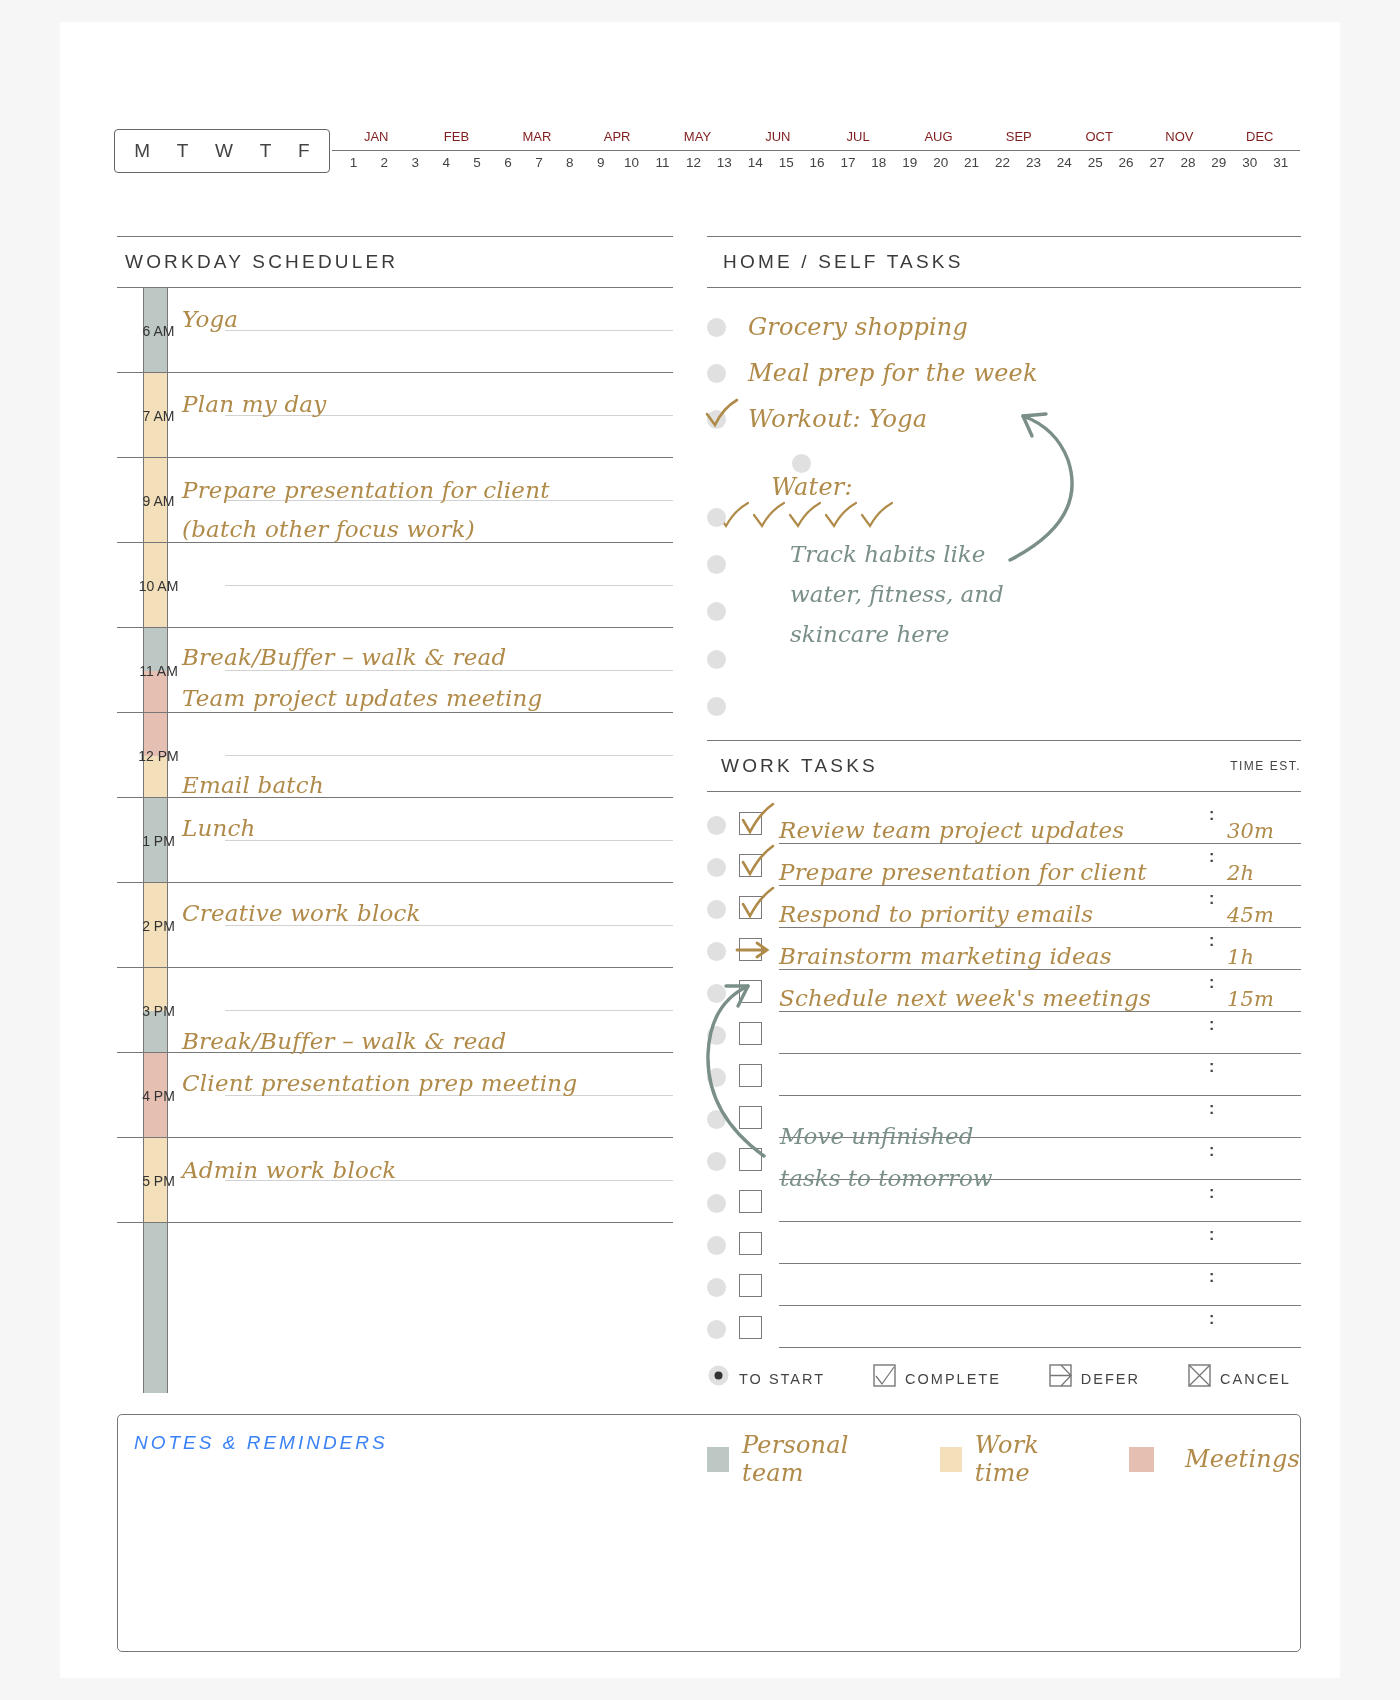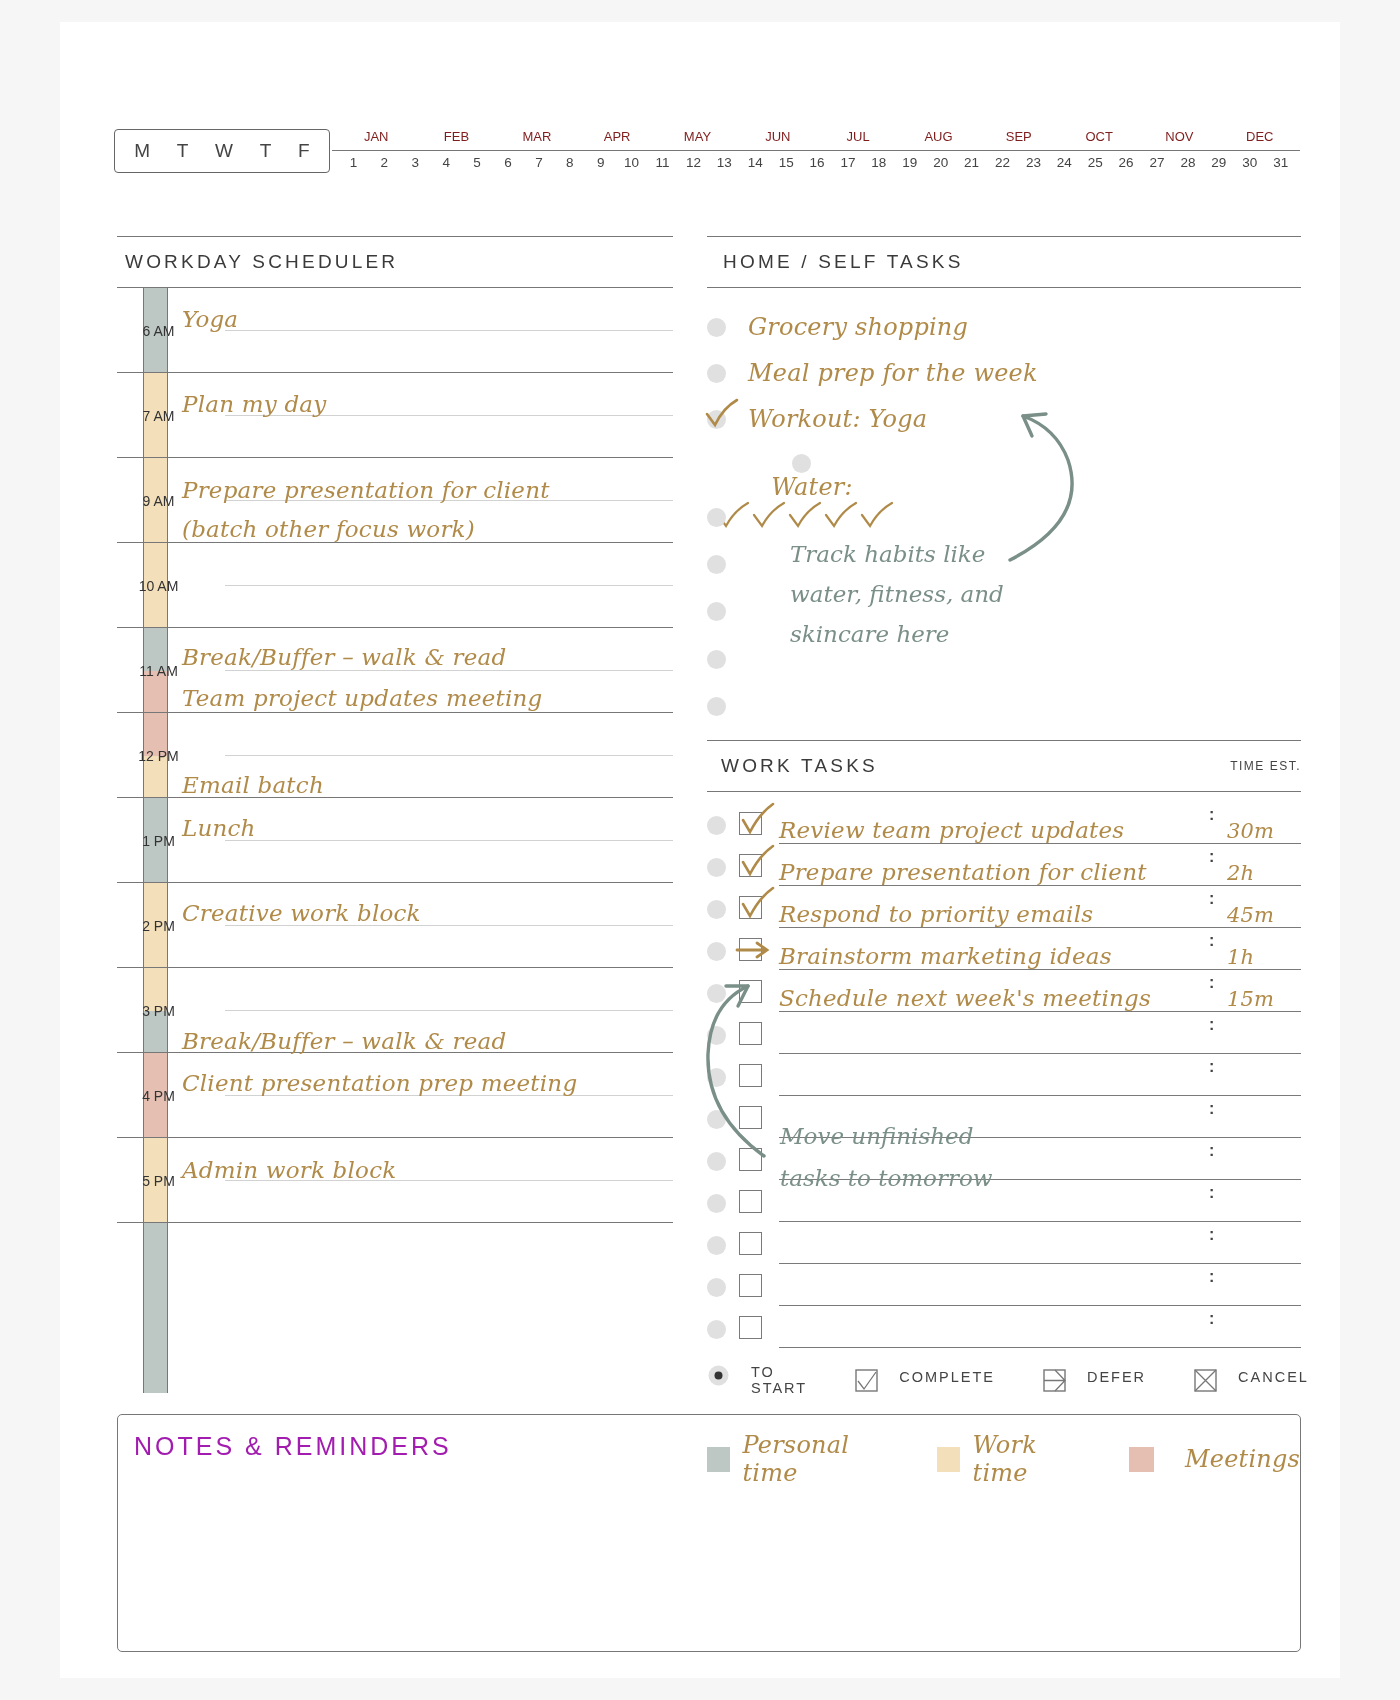--- a/index.html
+++ b/index.html
@@ -40,27 +40,27 @@
   .work-row .dot { position: absolute; left: 0; top: 14px; }
   .cb { position: absolute; left: 32px; top: 10px; width: 23px; height: 23px; border: 1.6px solid #7a7a7a; background: #fff; }
   .task-line { position: absolute; left: 72px; right: 0; bottom: 0; border-bottom: 1.6px solid #7a7a7a; }
   .task-text { position: absolute; left: 72px; bottom: 1px; font-size: 23px; white-space: nowrap; }
   .colon { position: absolute; left: 502px; top: 4px; font-size: 16px; color: #444; font-weight: bold; }
   .est { position: absolute; left: 520px; bottom: 1px; font-size: 21px; white-space: nowrap; }
   .check-mark { position: absolute; }
 
   
   .status-legend { position: absolute; left: 647px; top: 1342px; width: 594px; display: flex; align-items: center; font-size: 14.5px; letter-spacing: 2px; color: #444; }
-  .status-item { display: flex; align-items: flex-start; margin-right: 48px; gap: 12px; }
+  .status-item { display: flex; align-items: flex-end; margin-right: 48px; }
   .status-item:last-child { margin-right: 0; }
   .status-icon { width: 23px; height: 23px; margin-right: 9px; flex: none; }
 
   
   .notes { position: absolute; left: 57px; top: 1392px; width: 1184px; height: 238px; border: 1.6px solid #777; border-radius: 5px; }
-  .notes-title { position: absolute; left: 16px; top: 17px; font-size: 25px; letter-spacing: 3px; color: #a21caf; }
+  .notes-title { position: absolute; left: 16px; top: 17px; font-size: 19px; letter-spacing: 3px; color: #3b82f6; font-style: italic; }
   .color-legend { position: absolute; left: 589px; top: 16px; display: flex; align-items: center; }
   .legend-item { display: flex; align-items: center; margin-right: 42px; }
   .legend-item:last-child { margin-right: 0; gap: 18px; }
   .swatch { width: 25px; height: 25px; margin-right: 13px; }
   .legend-label { font-size: 24px; }
   svg { display: block; }
 </style>
 </head>
 <body>
 
@@ -432,21 +432,21 @@
       </svg>
       <span>CANCEL</span>
     </div>
   </div>
 
   <div class="notes">
     <div class="notes-title">NOTES &amp; REMINDERS</div>
     <div class="color-legend">
       <div class="legend-item">
         <span class="swatch" style="background:#bdc7c3;"></span>
-        <span class="legend-label hand">Personal time</span>
+        <span class="legend-label hand">Personal team</span>
       </div>
       <div class="legend-item">
         <span class="swatch" style="background:#f3dfb9;"></span>
         <span class="legend-label hand">Work time</span>
       </div>
       <div class="legend-item">
         <span class="swatch" style="background:#e4bfb2;"></span>
         <span class="legend-label hand">Meetings</span>
       </div>
     </div>

